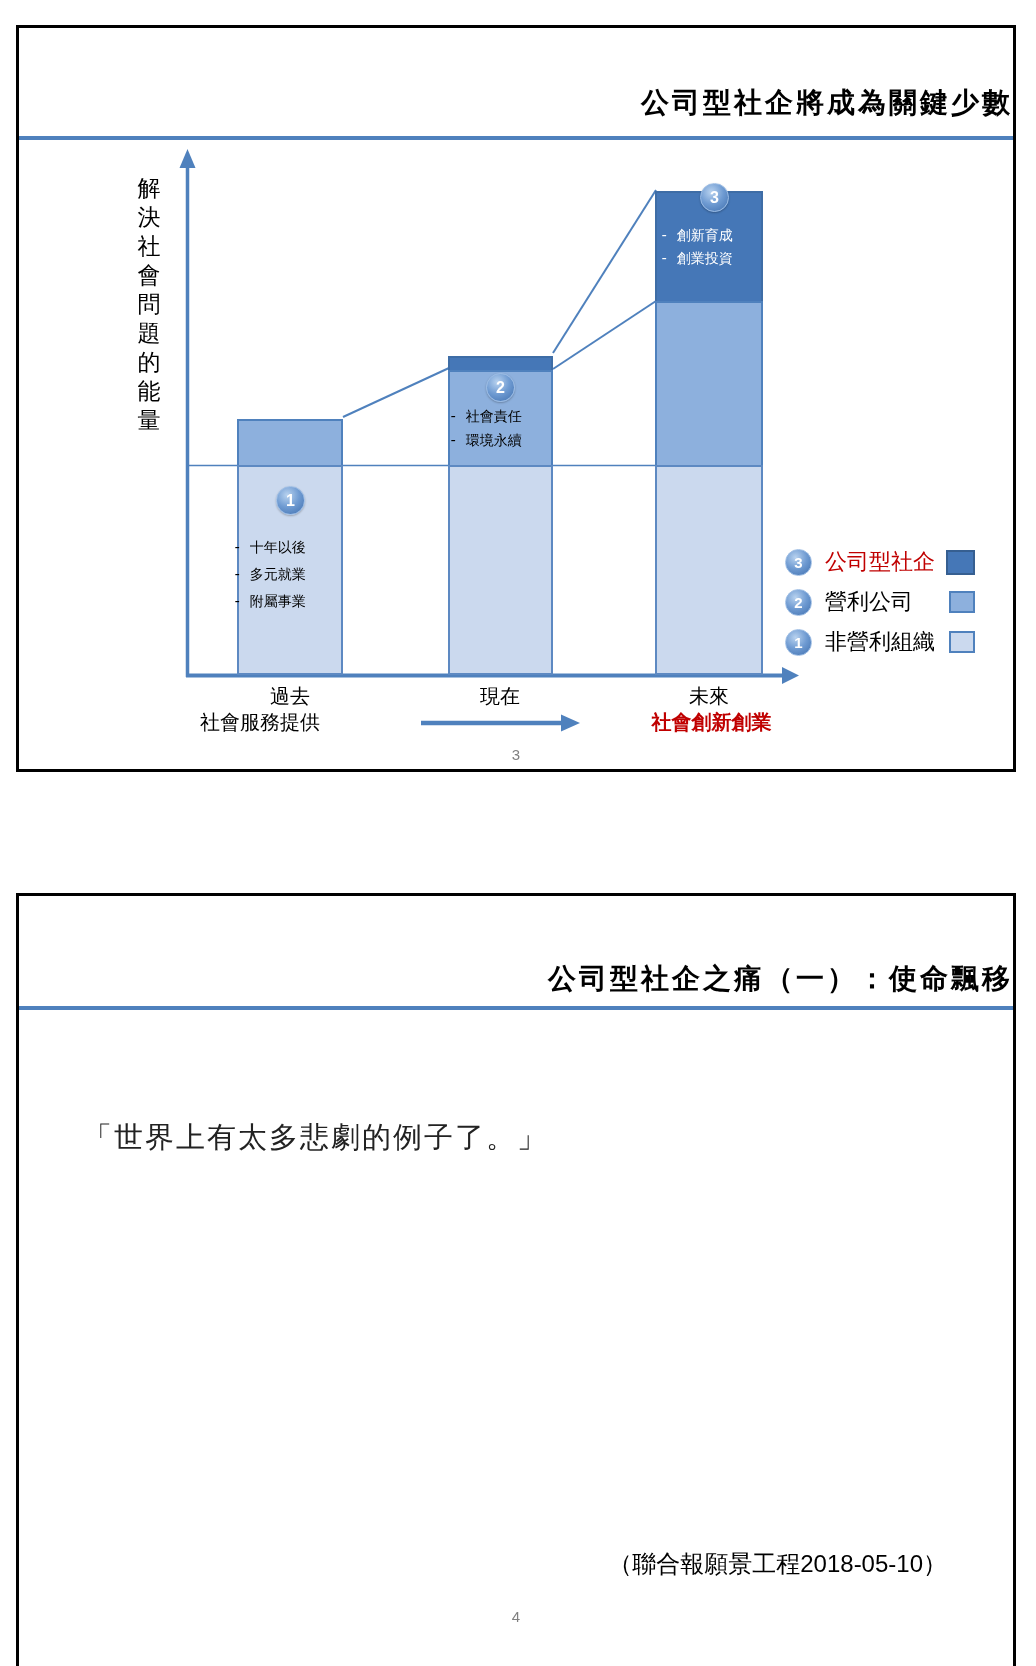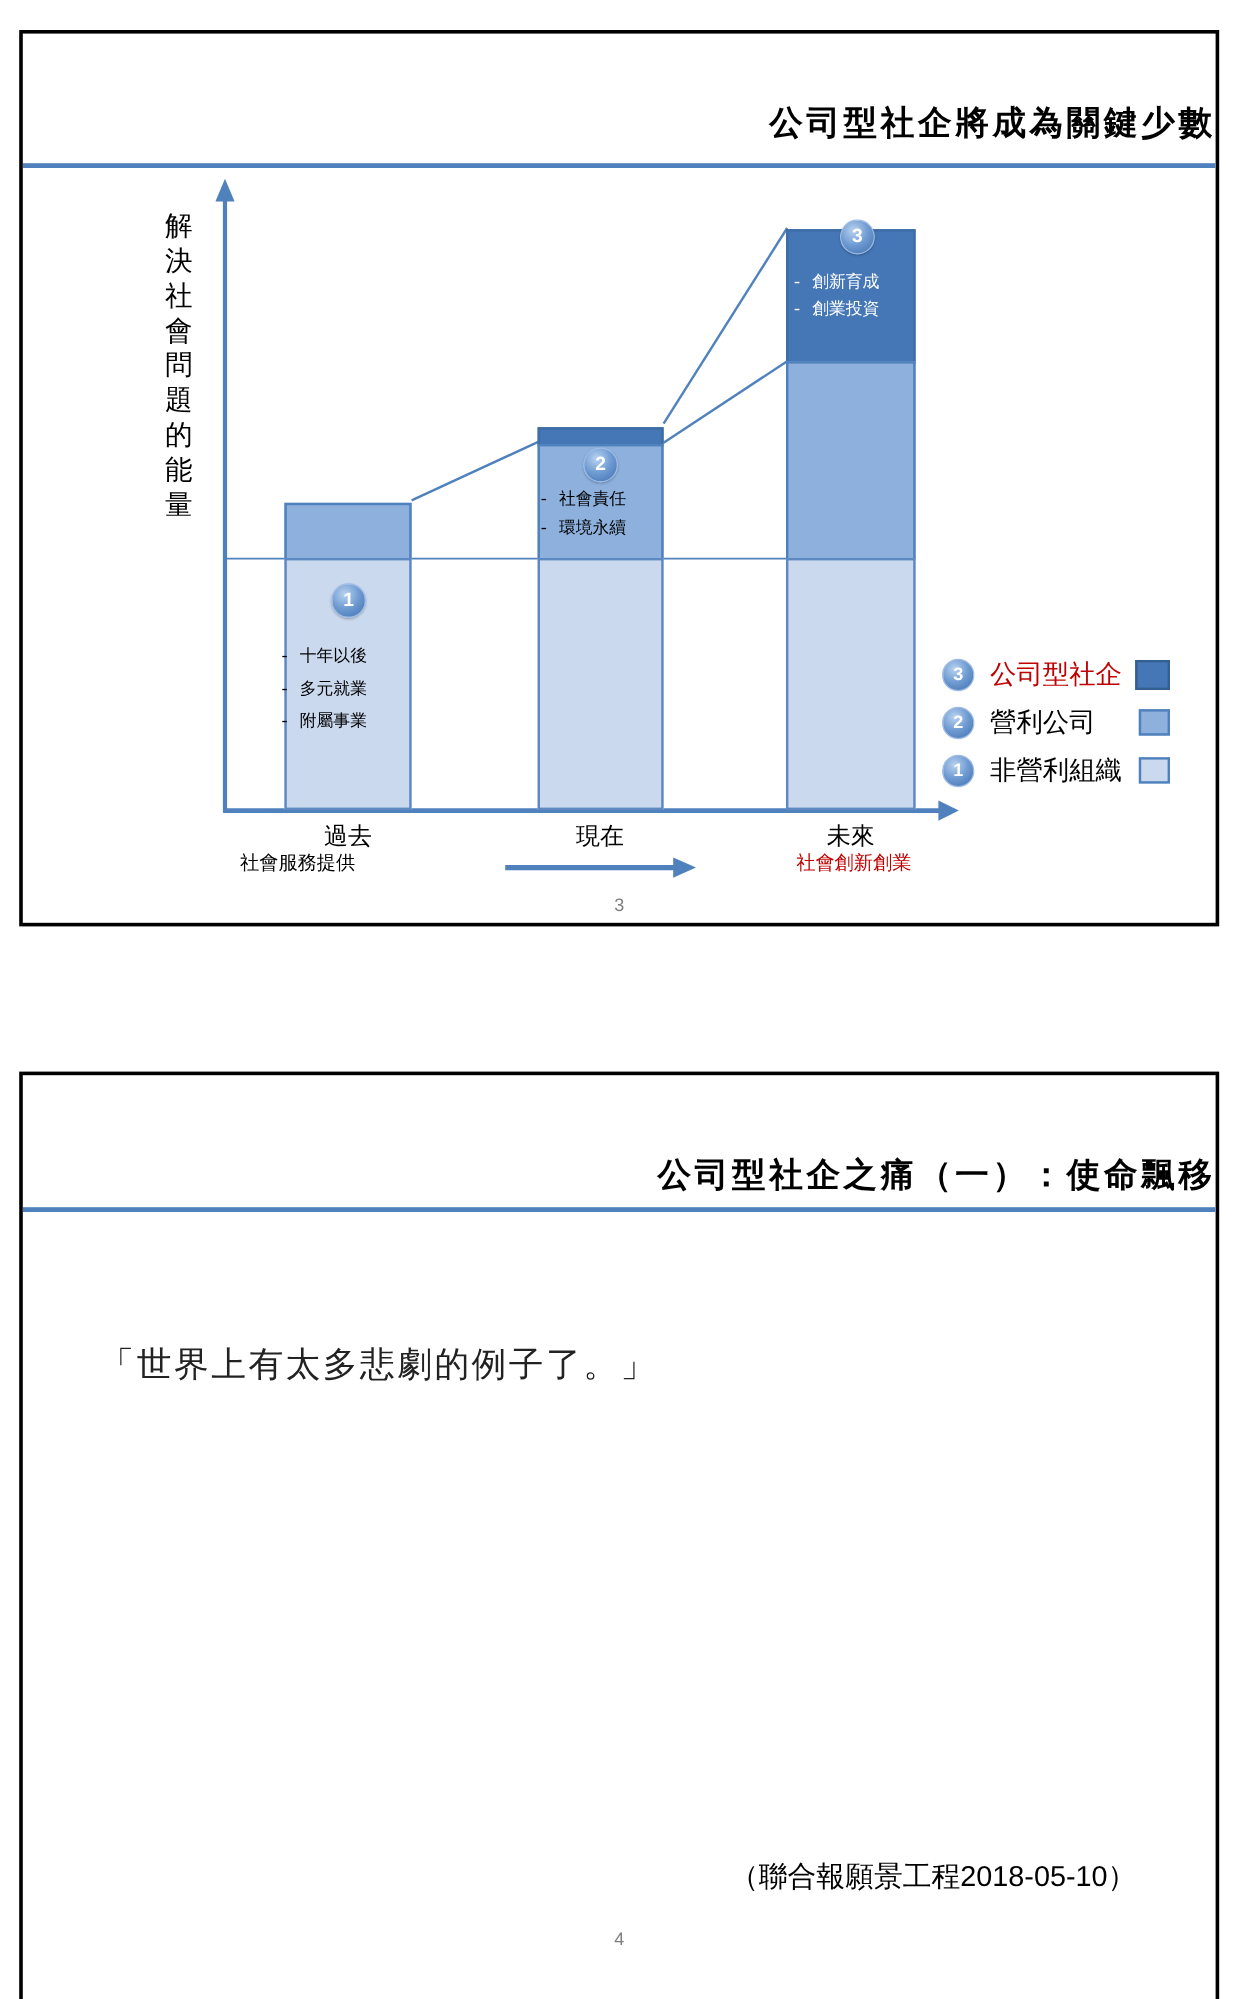--- a/index.html
+++ b/index.html
@@ -44,23 +44,23 @@
     display:flex;align-items:center;justify-content:center;
     box-shadow:0 1px 2px rgba(0,0,0,0.25);
   }
   .bar-bullets{position:absolute;font-size:14px;color:#000;white-space:nowrap;font-family:Liberation Mono, monospace;}
   #bar1-bullets{left:214px;top:507px;line-height:27px;}
   #bar2-bullets{left:430px;top:377px;line-height:24px;}
   #bar3-bullets{left:641px;top:197px;line-height:23px;color:#fff;}
 
   .x-label{position:absolute;top:655px;width:100px;text-align:center;font-size:20px;color:#000;}
   #x-label-0{left:221px;} #x-label-1{left:431px;} #x-label-2{left:640px;}
-  .flow-label{position:absolute;top:681px;font-size:16px;white-space:nowrap;}
+  .flow-label{position:absolute;top:681px;font-size:20px;white-space:nowrap;}
   #flow-left{left:181px;color:#000;}
-  #flow-right{left:600px;width:185px;text-align:center;color:#c00000;font-weight:normal;}
+  #flow-right{left:600px;width:185px;text-align:center;color:#c00000;font-weight:bold;}
 
   .legend{position:absolute;left:766px;top:520px;width:190px;display:flex;flex-direction:column;gap:12px;}
   .legend-row{display:flex;align-items:center;height:28px;}
   .legend-badge{
     width:25px;height:25px;border-radius:50%;flex:0 0 auto;
     background:radial-gradient(circle at 38% 30%, #b8d2ef 0%, #6f9bd2 48%, #3f6fae 100%);
     border:1px solid #9dbde4;color:#fff;font-weight:bold;font-size:15px;
     display:flex;align-items:center;justify-content:center;
   }
   .legend-label{margin-left:13px;font-size:22px;flex:1;color:#000;white-space:nowrap;}

